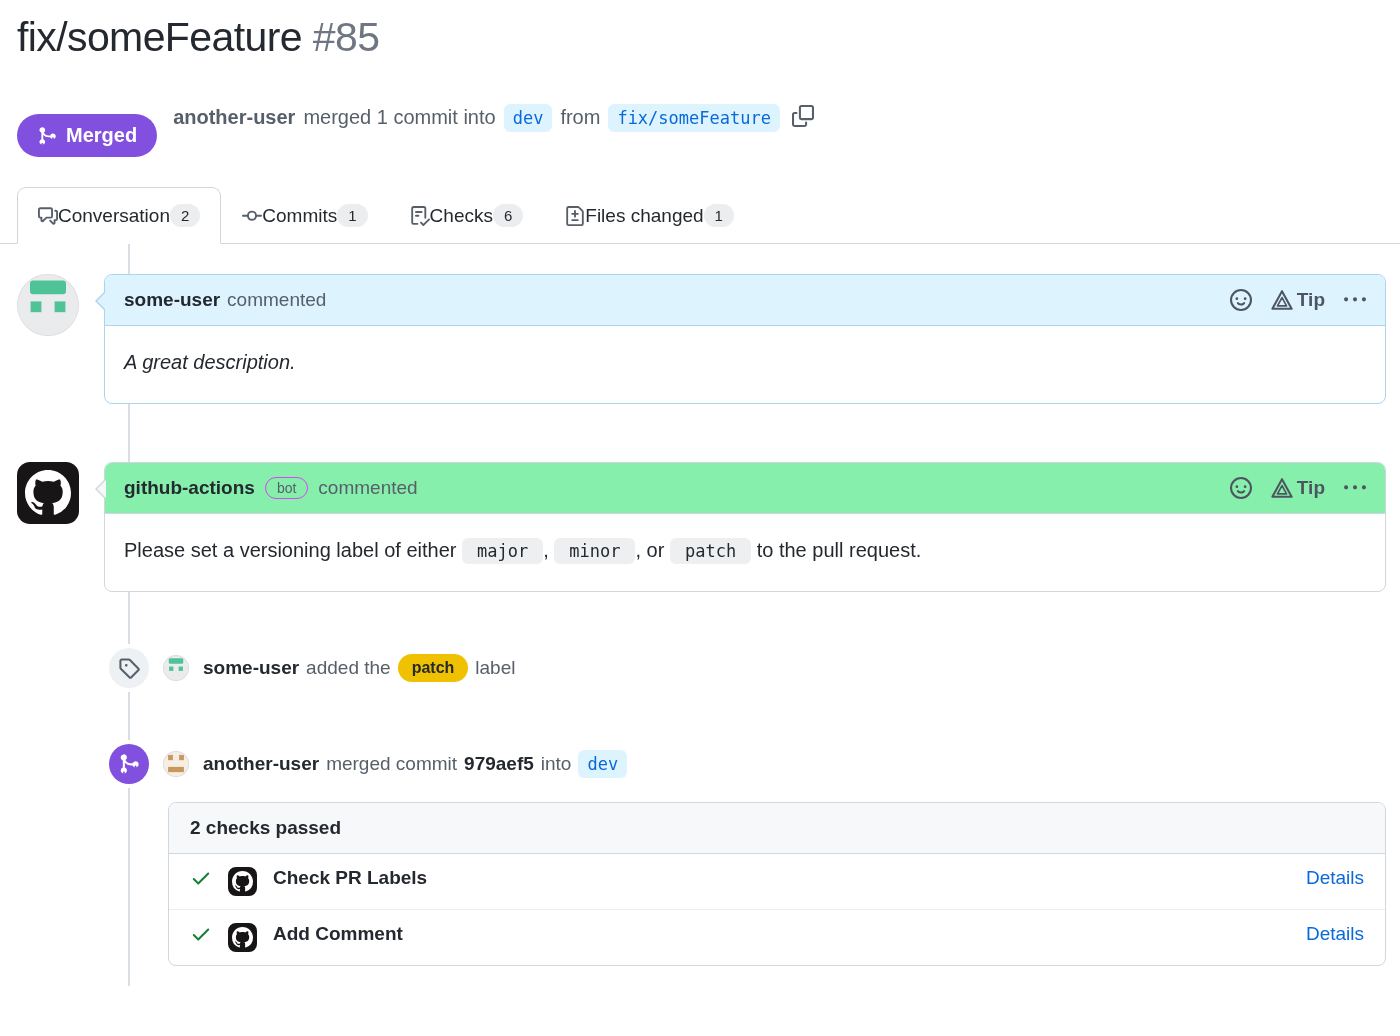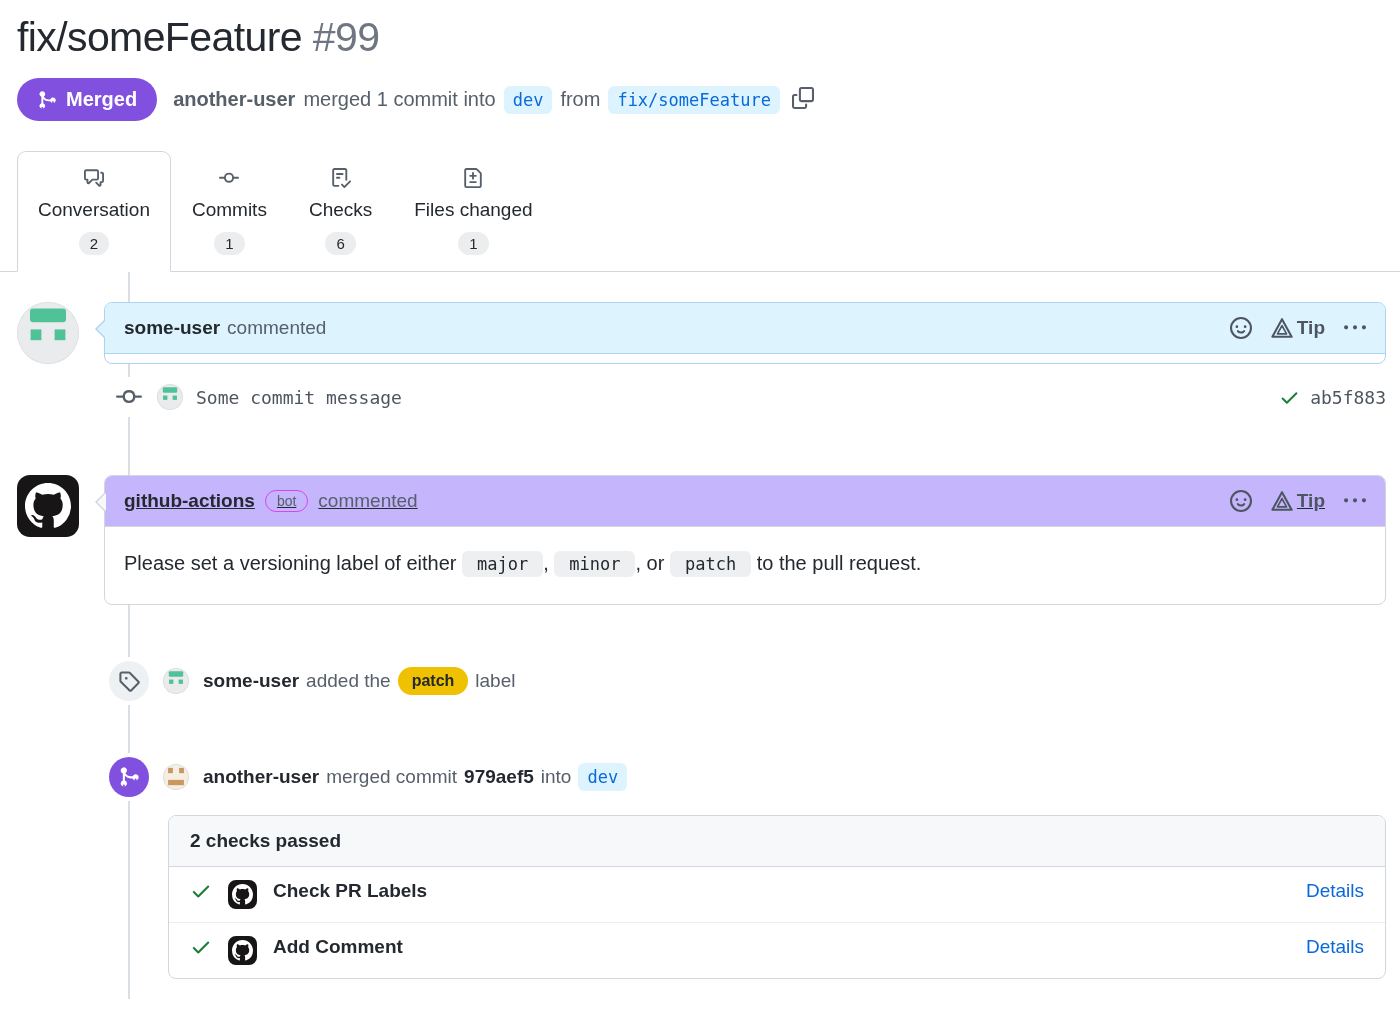--- a/index.html
+++ b/index.html
@@ -13,38 +13,37 @@
   svg { display:block; }
 
   
   .pr-header { padding:14px 14px 0 17px; }
   .pr-title { margin:0; font-size:41px; font-weight:400; letter-spacing:-0.6px; color:#24292f; }
   .pr-number { color:#6e7781; font-weight:400; }
   .status-row { display:flex; align-items:center; gap:16px; margin-top:17px; }
   .merged-badge {
     display:inline-flex; align-items:center; gap:9px;
     background:#8250df; color:#fff; font-weight:600; font-size:20px;
-    padding:10px 20px; border-radius:999px; border:none; cursor:default;
+    padding:10px 20px; border-radius:999px; border:none; cursor:default;margin-top:36px;
   }
   .status-text { display:flex; align-items:center; gap:8px; font-size:20px; color:#57606a; }
   .status-actor { font-weight:700; }
   .branch-label {
     font-family:"DejaVu Sans Mono","Liberation Mono",monospace;
     font-size:17px; color:#0969da; background:#ddf4ff;
     padding:4px 9px; border-radius:6px; text-decoration:none;
   }
   .copy-btn { background:none; border:none; padding:2px; margin-left:2px; color:#57606a; cursor:pointer; }
 
   
   .tab-nav { display:flex; margin-top:30px; padding-left:17px; border-bottom:1px solid #d0d7de; }
   .tab {
-    display:flex; align-items:center; gap:11px; padding:16px 20px; margin-bottom:-1px;
+    display:flex; align-items:center; padding:16px 20px; margin-bottom:-1px;
     font-size:19px; color:#24292f; background:none; border:1px solid transparent; cursor:pointer;
     font-family:inherit;
-    flex-direction:column;
   }
   .tab .octicon { color:#57606a; }
   .tab.active { background:#fff; border:1px solid #d0d7de; border-bottom-color:#fff; border-radius:9px 9px 0 0; }
   .counter {
     background:rgba(175,184,193,0.25); color:#24292f;
     border-radius:999px; padding:3px 11px; font-size:15px;
   }
 
   
   .timeline { position:relative; padding:30px 14px 20px 17px; }
@@ -64,21 +63,21 @@
   .avatar-sm-bot svg { width:21px; height:21px; fill:#fff; }
 
   .comment-box { flex:1; background:#fff; border-radius:8px; position:relative; }
   .comment-box.blue { border:1px solid #aed3ef; }
   .comment-box.gray { border:1px solid #d0d7de; }
   .comment-header {
     display:flex; align-items:center; gap:7px;
     padding:14px 19px; font-size:19px; border-radius:7px 7px 0 0;
   }
   .comment-box.blue .comment-header { background:#ddf4ff; border-bottom:1px solid #aed3ef; }
-  .comment-box.gray .comment-header { background:#c4b5fd; border-bottom:1px solid #d0d7de;text-decoration:underline; }
+  .comment-box.gray .comment-header { background:#86efac; border-bottom:1px solid #d0d7de; }
   .comment-box::before, .comment-box::after { content:""; position:absolute; top:17px; border:9px solid transparent; }
   .comment-box.blue::before { left:-19px; border-right-color:#aed3ef; }
   .comment-box.blue::after  { left:-17px; border-right-color:#ddf4ff; }
   .comment-box.gray::before { left:-19px; border-right-color:#d0d7de; }
   .comment-box.gray::after  { left:-17px; border-right-color:#f6f8fa; }
   .comment-author { font-weight:700; color:#24292f; }
   .comment-action { color:#57606a; }
   .bot-badge {
     border:1px solid #d946ef; border-radius:999px; color:#57606a;
     font-size:14px; padding:2px 11px; margin:0 3px;
@@ -187,21 +186,21 @@
     <symbol id="av-tan" viewBox="0 0 10 10">
         <rect width="10" height="10" fill="#f4eee3"></rect>
         <rect x="1.7" y="1.2" width="2" height="2.2" fill="#c9975f"></rect>
         <rect x="6.3" y="1.2" width="2" height="2.2" fill="#c9975f"></rect>
         <rect x="1.7" y="6.2" width="6.6" height="2.2" fill="#c9975f"></rect>
       </symbol>
   </defs>
 </svg>
 
 <header class="pr-header">
-  <h1 class="pr-title"><span>fix/someFeature</span> <span class="pr-number">#99</span></h1>
+  <h1 class="pr-title"><span>fix/someFeature</span> <span class="pr-number">#85</span></h1>
   <div class="status-row">
     <span class="merged-badge">
       <span class="octicon">
           <svg width="20" height="20" fill="currentColor">
             <use href="#i-merge"></use>
           </svg>
         </span>
       <span>Merged</span>
     </span>
     <span class="status-text">
@@ -289,44 +288,24 @@
             </button>
           <button class="icon-btn">
               <span class="octicon">
                 <svg width="22" height="22" fill="currentColor">
                   <use href="#i-kebab"></use>
                 </svg>
               </span>
             </button>
         </span>
       </div>
+      <div class="comment-body italic">A great description.</div>
     </div>
   </div>
 
-  <div class="commit-row">
-    <span class="octicon commit-icon">
-        <svg width="26" height="26" fill="currentColor">
-          <use href="#i-commit"></use>
-        </svg>
-      </span>
-    <span class="avatar-sm identicon">
-        <svg width="24" height="24">
-          <use href="#av-green"></use>
-        </svg>
-      </span>
-    <a href="#" class="commit-msg" style="text-decoration:none">Some commit message</a>
-    <span class="commit-right">
-      <span class="octicon check-green">
-          <svg width="21" height="21" fill="currentColor">
-            <use href="#i-check"></use>
-          </svg>
-        </span>
-      <a href="#" class="commit-sha" style="text-decoration:none">ab5f883</a>
-    </span>
-  </div>
 
   <div class="comment-row" style="margin-top:58px">
     <span class="avatar-bot">
         <svg>
           <use href="#i-github"></use>
         </svg>
       </span>
     <div class="comment-box gray">
       <div class="comment-header">
         <span class="comment-author">github-actions</span>

